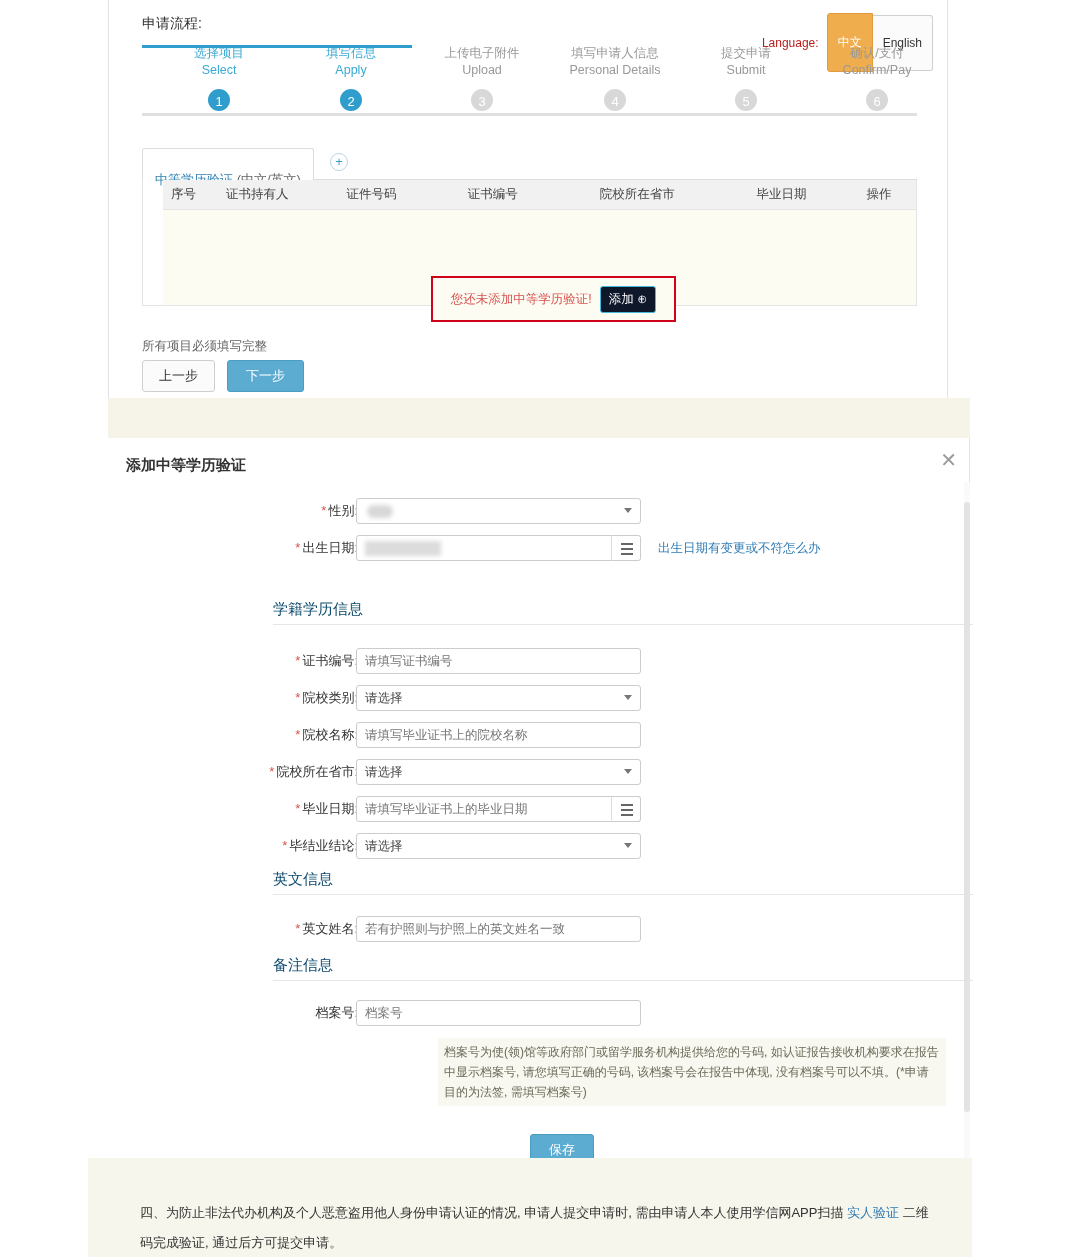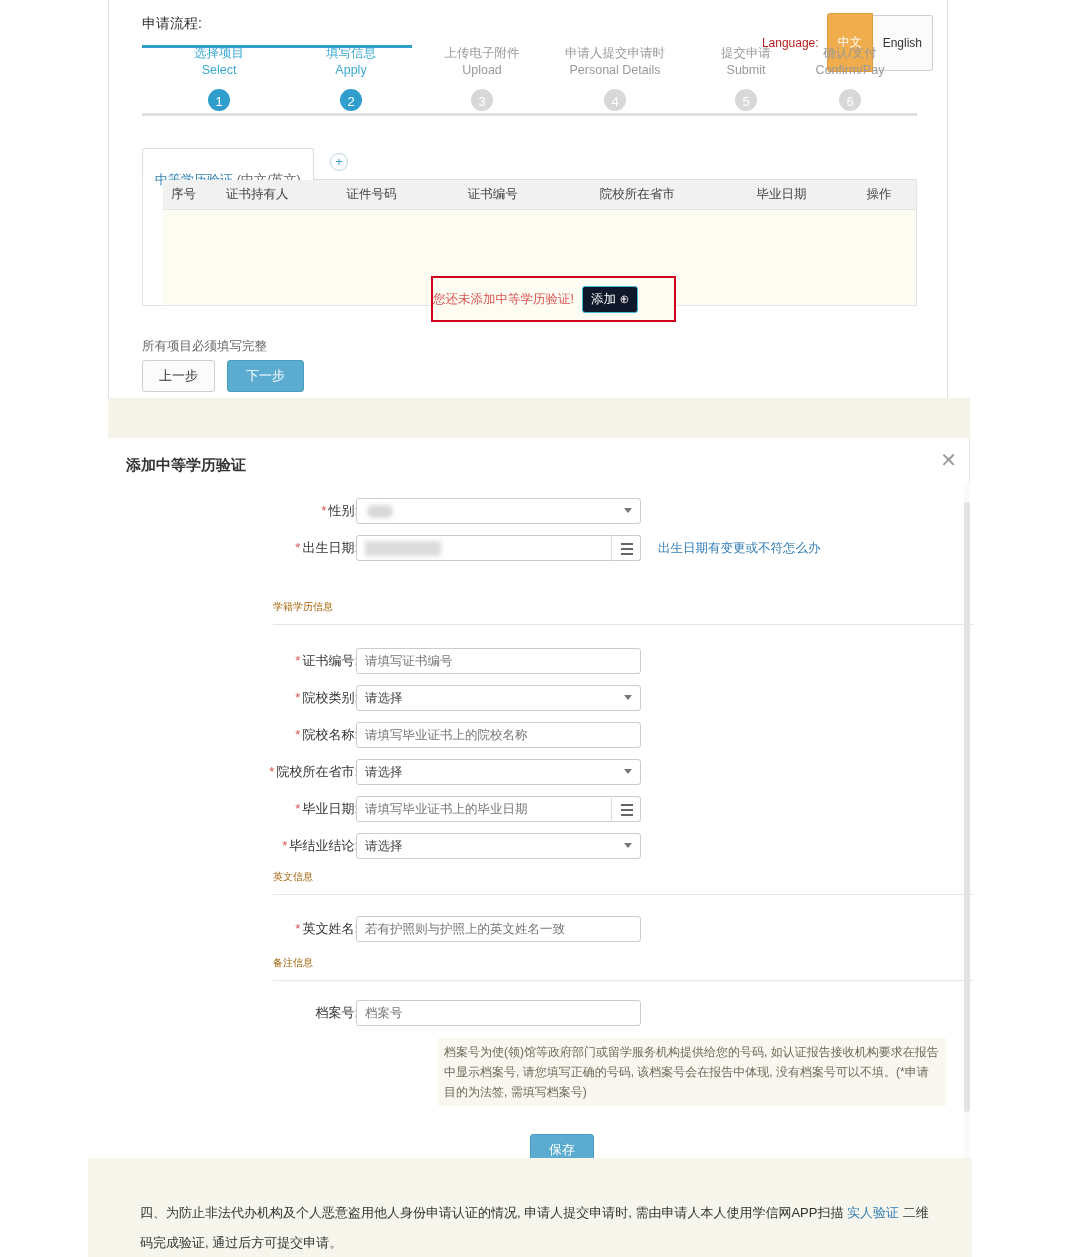--- a/index.html
+++ b/index.html
@@ -190,21 +190,21 @@
     background: #fcfcf3;
     position: relative;
   }
   .empty-box {
     position: absolute;
     left: 268px; top: 66px;
     width: 245px; height: 46px;
     border: 2px solid #d0021b;
     display: flex;
     align-items: center;
-    justify-content: flex-start;
+    justify-content: center;
     gap: 8px;
     background: #fcfcf3;
   }
   .empty-msg {
     font-size: 12.5px;
     color: #d9534f;
   }
   .btn-add {
     background: #0f172a;
     border: 1px solid #46b8da;
@@ -366,22 +366,22 @@
     cursor: pointer;
   }
   .section-h {
     position: absolute;
     left: 0;
     width: 862px;
   }
   .section-h .txt {
     position: absolute;
     left: 165px;
-    font-size: 10px;
-    color: #a16207;
+    font-size: 15px;
+    color: #0c4a6e;
     font-weight: normal;
   }
   .section-h .line {
     position: absolute;
     left: 165px; top: 24px;
     width: 700px;
     height: 1px;
     background: #e6e6e6;
   }
   .info-note {
@@ -466,30 +466,30 @@
         <div class="cn">填写信息</div>
         <div class="en">Apply</div>
         <div class="circle">2</div>
       </div>
       <div class="step" style="left:340px;">
         <div class="cn">上传电子附件</div>
         <div class="en">Upload</div>
         <div class="circle">3</div>
       </div>
       <div class="step" style="left:473px;">
-        <div class="cn">申请人提交申请时</div>
+        <div class="cn">填写申请人信息</div>
         <div class="en">Personal Details</div>
         <div class="circle">4</div>
       </div>
       <div class="step" style="left:604px;">
         <div class="cn">提交申请</div>
         <div class="en">Submit</div>
         <div class="circle">5</div>
       </div>
-      <div class="step" style="left:708px;">
+      <div class="step" style="left:735px;">
         <div class="cn">确认/支付</div>
         <div class="en">Confirm/Pay</div>
         <div class="circle">6</div>
       </div>
     </div>
 
     <div class="tab-bar">
       <div class="tab">
         <span>中等学历验证</span>
         <span class="suffix">(中文/英文)</span>

